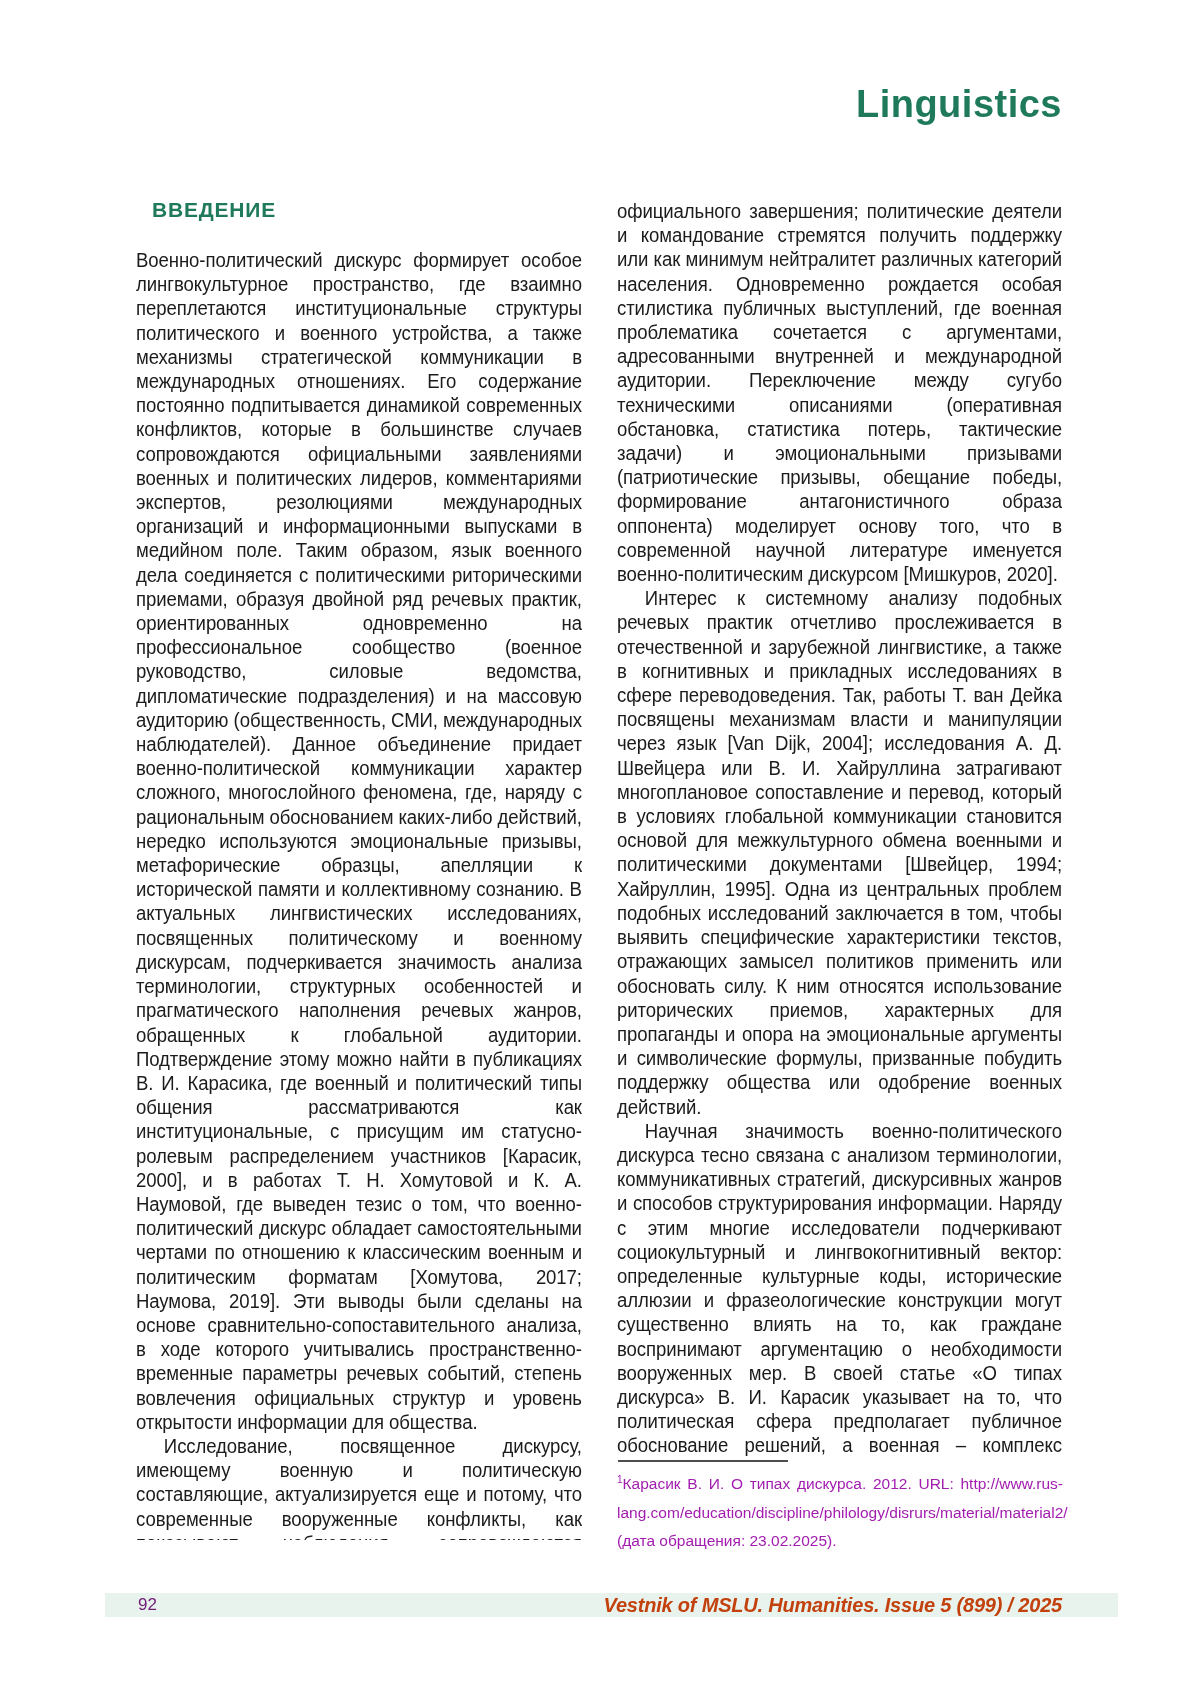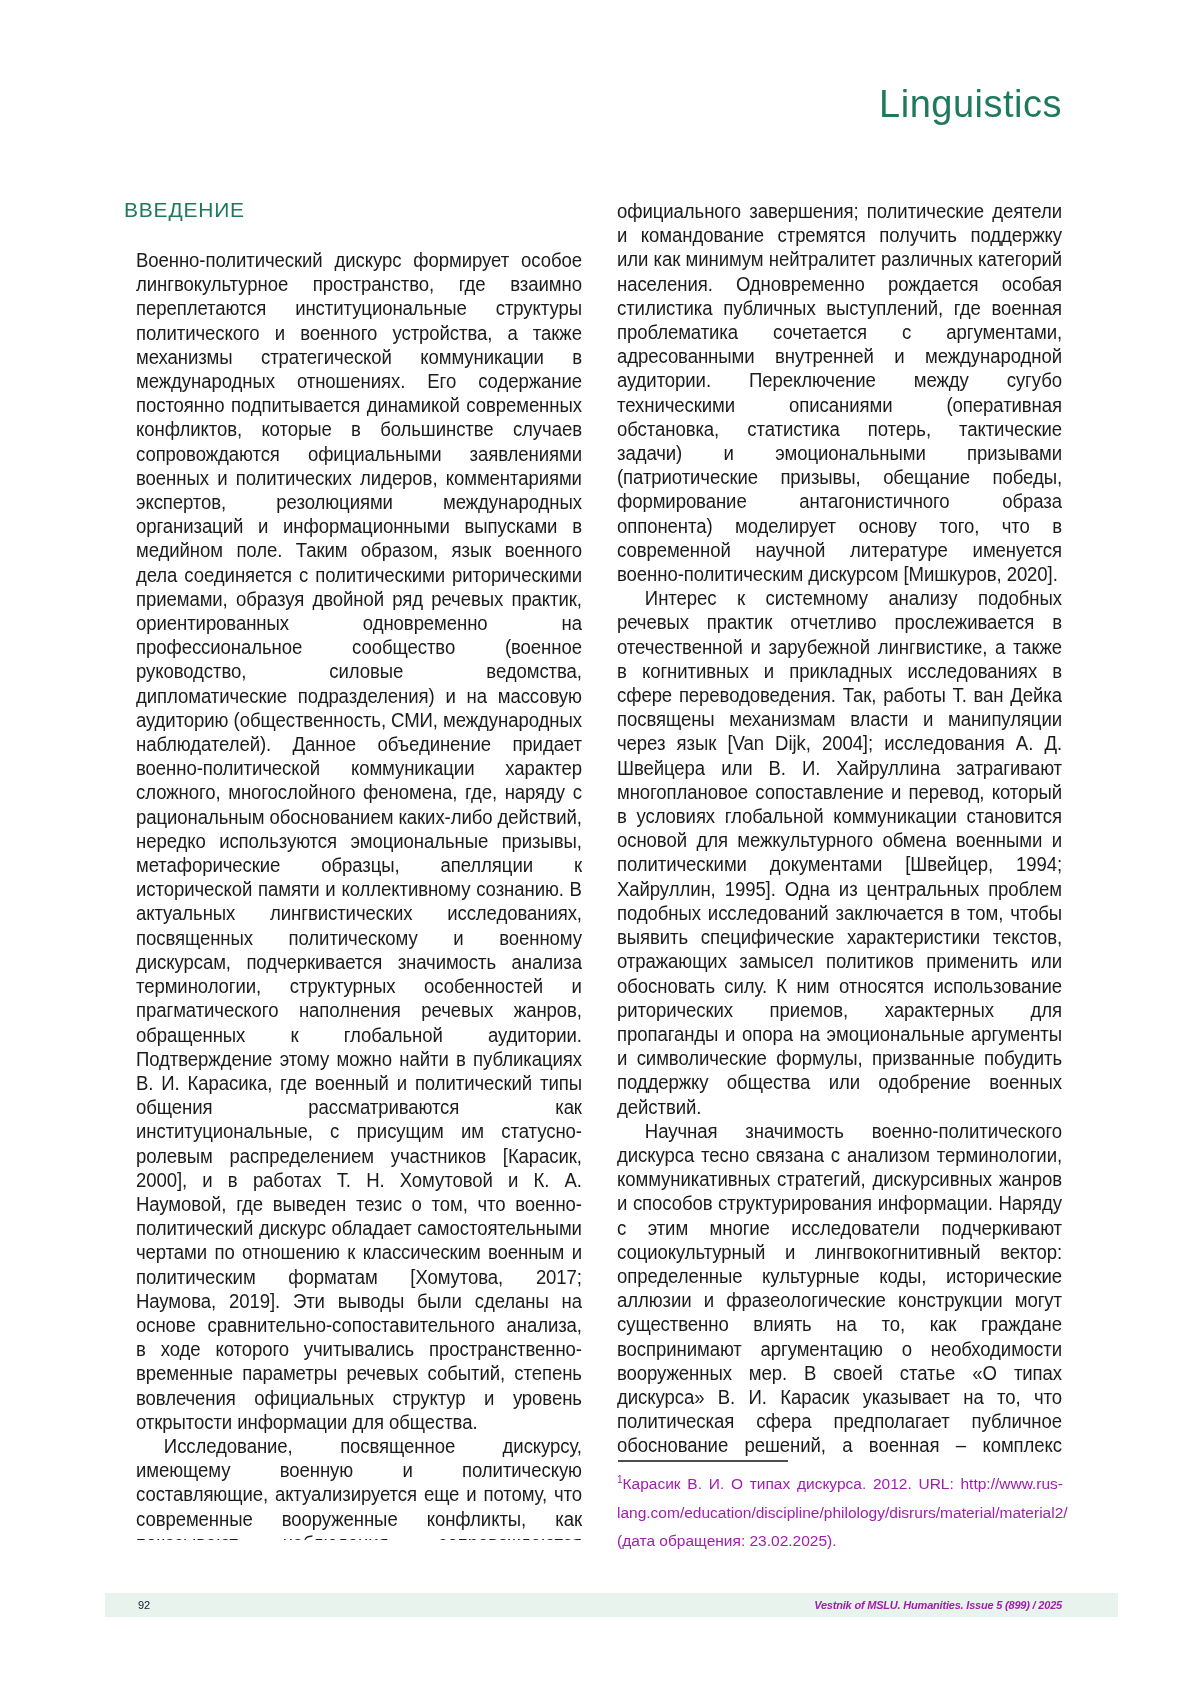--- a/index.html
+++ b/index.html
@@ -10,25 +10,25 @@
   *{margin:0;padding:0;box-sizing:border-box;}
   html,body{background:#ffffff;}
   body{
     width:1200px;height:1697px;position:relative;overflow:hidden;
     font-family:"Liberation Sans", sans-serif;
     color:var(--body-text);
   }
   .section-label{
     position:absolute;top:84px;right:138px;
     font-size:38px;line-height:40px;color:var(--accent);
-    font-weight:400;letter-spacing:0.5px;
+    font-weight:700;letter-spacing:0.5px;
   }
   .intro-heading{
-    position:absolute;left:124px;top:198px;
-    font-size:21px;font-weight:400;color:var(--accent);
+    position:absolute;left:152px;top:198px;
+    font-size:21px;font-weight:700;color:var(--accent);
     letter-spacing:0.8px;
   }
   .col{
     position:absolute;
     font-size:20px;line-height:24.2px;
     text-align:justify;
     color:var(--body-text);
     transform:scaleX(0.929);transform-origin:left top;
     letter-spacing:-0.1px;
     overflow:hidden;
@@ -49,22 +49,22 @@
     font-size:15.5px;line-height:28.5px;text-align:justify;
     color:#a21caf;
   }
   .footnote sup.ref{font-size:10px;}
   .footer-band{
     position:absolute;left:105px;top:1593px;width:1013px;height:24px;
     background:var(--band);
     display:flex;align-items:center;justify-content:space-between;
     padding:0 56px 0 33px;
   }
-  .footer-page{font-size:11px;color:#0f172a;font-style:normal;}
-  .footer-journal{font-size:11px;color:#a21caf;font-style:italic;font-weight:700;letter-spacing:-0.2px;}
+  .footer-page{font-size:17px;color:#701a75;font-style:normal;}
+  .footer-journal{font-size:20px;color:#c2410c;font-style:italic;font-weight:700;letter-spacing:-0.2px;}
 </style>
 </head>
 <body>
 
 <div class="section-label">Linguistics</div>
 
 <h2 class="intro-heading">ВВЕДЕНИЕ</h2>
 
 <div class="col col-left">
   <p>Военно-политический дискурс формирует особое лингвокультурное пространство, где взаимно переплетаются институциональные структуры политического и военного устройства, а также механизмы стратегической коммуникации в международных отношениях. Его содержание постоянно подпитывается динамикой современных конфликтов, которые в большинстве случаев сопровождаются официальными заявлениями военных и политических лидеров, комментариями экспертов, резолюциями международных организаций и информационными выпусками в медийном поле. Таким образом, язык военного дела соединяется с политическими риторическими приемами, образуя двойной ряд речевых практик, ориентированных одновременно на профессиональное сообщество (военное руководство, силовые ведомства, дипломатические подразделения) и на массовую аудиторию (общественность, СМИ, международных наблюдателей). Данное объединение придает военно-политической коммуникации характер сложного, многослойного феномена, где, наряду с рациональным обоснованием каких-либо действий, нередко используются эмоциональные призывы, метафорические образцы, апелляции к исторической памяти и коллективному сознанию. В актуальных лингвистических исследованиях, посвященных политическому и военному дискурсам, подчеркивается значимость анализа терминологии, структурных особенностей и прагматического наполнения речевых жанров, обращенных к глобальной аудитории. Подтверждение этому можно найти в публикациях В. И. Карасика, где военный и политический типы общения рассматриваются как институциональные, с присущим им статусно-ролевым распределением участников [Карасик, 2000], и в работах Т. Н. Хомутовой и К. А. Наумовой, где выведен тезис о том, что военно-политический дискурс обладает самостоятельными чертами по отношению к классическим военным и политическим форматам [Хомутова, 2017; Наумова, 2019]. Эти выводы были сделаны на основе сравнительно-сопоставительного анализа, в ходе которого учитывались пространственно-временные параметры речевых событий, степень вовлечения официальных структур и уровень открытости информации для общества.</p>

